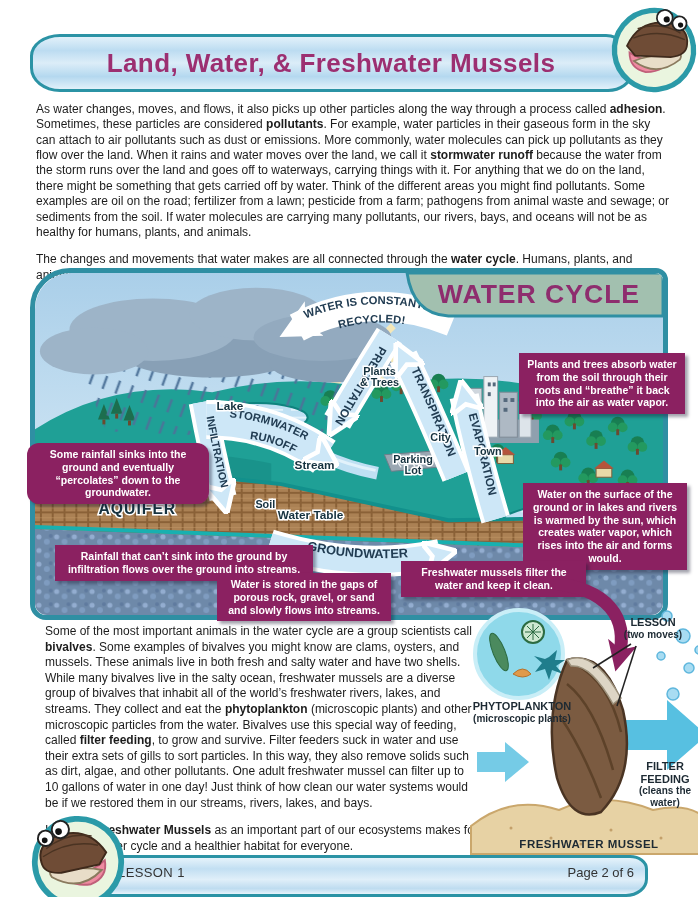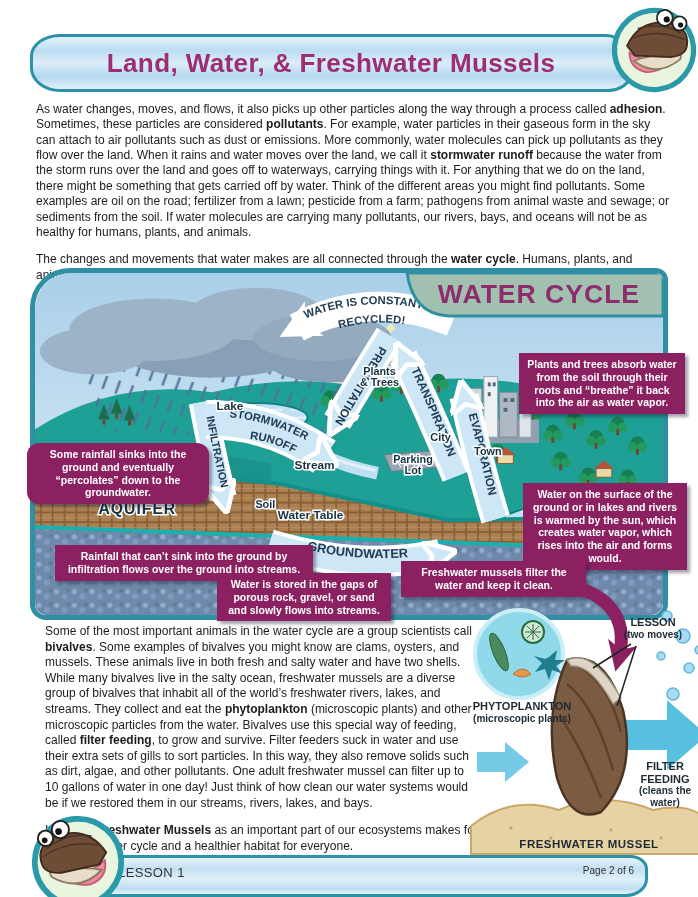--- a/index.html
+++ b/index.html
@@ -44,21 +44,21 @@
   .fig-sub{font-weight:bold;font-size:10px;}
   
   .footer{position:absolute;left:0;top:843px;width:698px;height:54px;z-index:3;}
   .footer-banner{
     position:absolute;left:60px;right:50px;top:12px;height:36px;
     background:linear-gradient(180deg,#e6f3fb 0%,#c2dff2 30%,#e0eff9 60%,#bedcf0 85%,#e6f3fb 100%);
     border:3px solid #2b93a5;
     border-radius:20px 18px 22px 18px / 16px 14px 18px 14px;
   }
   .lesson{position:absolute;left:118px;top:22px;font-size:13px;color:#333;letter-spacing:.4px;}
-  .pagenum{position:absolute;right:64px;top:22px;font-size:10px;color:#333;}
+  .pagenum{position:absolute;right:64px;top:22px;font-size:13px;color:#333;}
   .edge-strip{position:absolute;left:256px;top:890px;width:186px;height:7px;background:#7db8e8;z-index:1;}
   b{font-weight:bold;}
 </style>
 </head>
 <body>
 
 <div class="title-banner">
   <h1>Land, Water, &amp; Freshwater Mussels</h1>
 </div>
 

